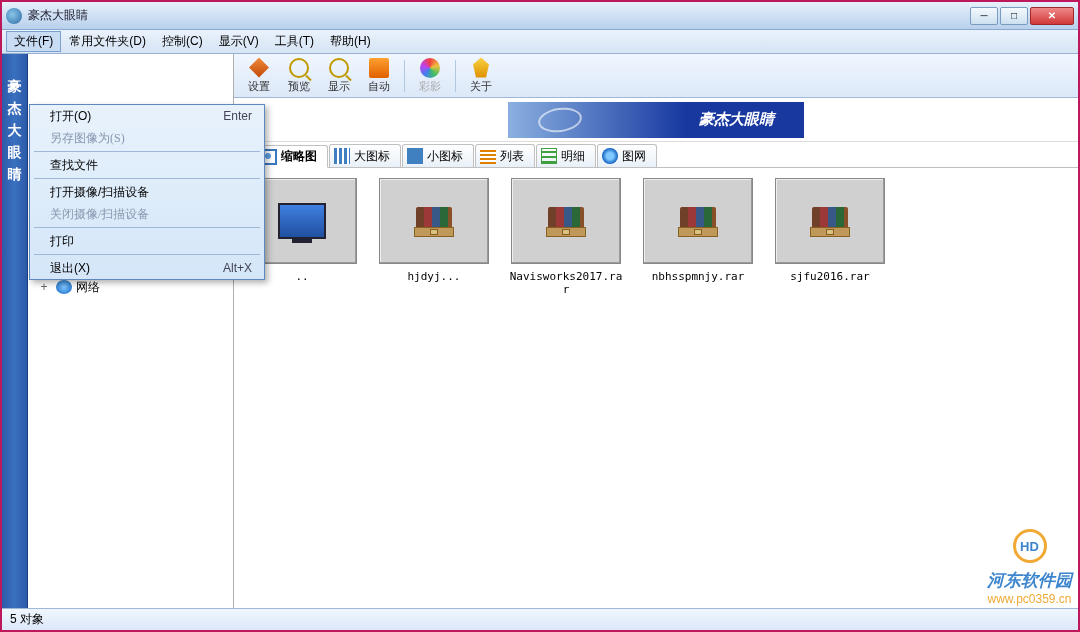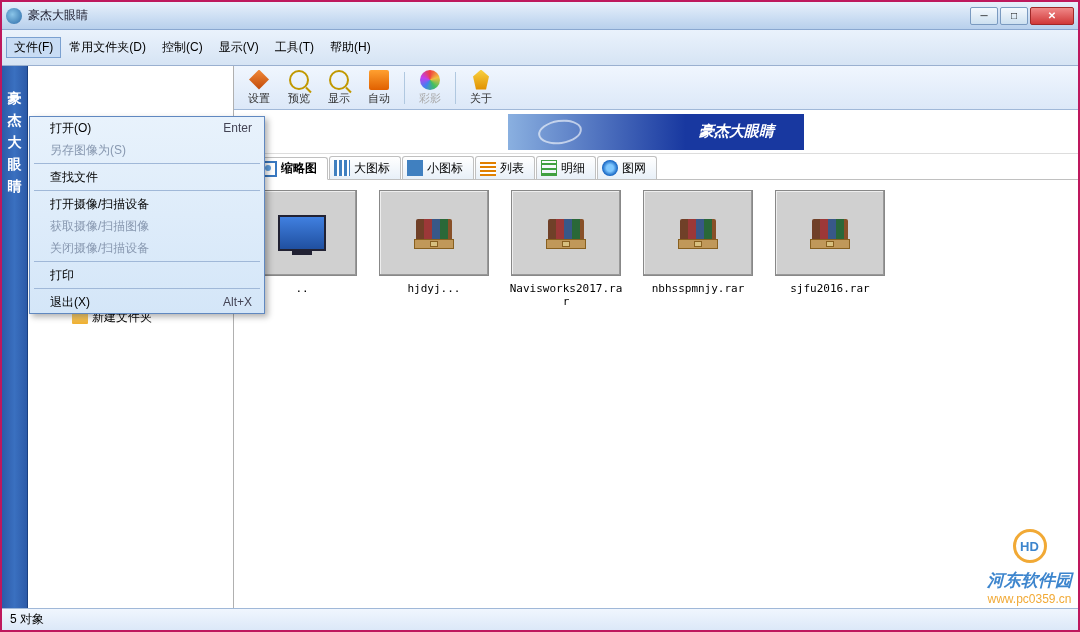--- a/index.html
+++ b/index.html
@@ -10,42 +10,42 @@
 .title-bar { height: 28px; background: linear-gradient(to bottom, #e8f0fb 0%, #cfe0f4 50%, #b8d0ec 100%); display: flex; align-items: center; padding: 0 4px; border-bottom: 1px solid #8aa8d0; }
 .title-bar .app-icon { width: 16px; height: 16px; margin-right: 6px; background: radial-gradient(circle at 40% 40%, #8ac5e8, #2a6aa8); border-radius: 50%; }
 .title-bar .title { flex: 1; color: #223; font-size: 12px; }
 .win-btns { display: flex; gap: 2px; }
 .win-btn { width: 28px; height: 18px; background: linear-gradient(to bottom,#f4f8fd,#cde0f0); border: 1px solid #7a9ac0; border-radius: 2px; display: flex; align-items: center; justify-content: center; font-size: 10px; cursor: pointer; }
 .win-btn.close { background: linear-gradient(to bottom,#f08888,#d03838); color: #fff; border-color: #a02828; width: 44px; }
 .win-btn.close::before { content:"✕"; font-weight:bold; }
 .win-btn.min::before { content:"─"; }
 .win-btn.max::before { content:"□"; }
 
-.menu-bar { height: 36px; background: linear-gradient(to bottom,#eaf2fc,#d6e4f4); border-bottom: 1px solid #9ab0d0; display: flex; align-items: center; padding: 0 4px; }
+.menu-bar { height: 24px; background: linear-gradient(to bottom,#eaf2fc,#d6e4f4); border-bottom: 1px solid #9ab0d0; display: flex; align-items: center; padding: 0 4px; }
 .menu-item { padding: 2px 8px; cursor: pointer; }
 .menu-item.active { background:#c8dcf4; border: 1px solid #7aa0d0; padding: 1px 7px; }
 
 .body-area { flex: 1; display: flex; position: relative; background: #fff; overflow: hidden; }
 
 .sidebar-tab { width: 26px; background: linear-gradient(to right,#2c5aa8 0%, #3a70c0 50%, #2c5aa8 100%); color: #fff; display: flex; flex-direction: column; align-items: center; padding-top: 22px; font-size: 14px; font-weight: bold; border-right: 1px solid #1a4080; }
 .sidebar-tab span { margin: 2px 0; }
 
 .left-pane { width: 206px; background: #fff; border-right: 1px solid #b0b0b0; position: relative; padding-top: 4px; }
 
 .tree { padding-left: 8px; font-size: 12px; }
 .tree-row { display: flex; align-items: center; height: 18px; gap: 4px; cursor: pointer; }
 .tree-indent { display: inline-block; width: 16px; text-align: center; color: #666; }
 .tree-icon { width: 16px; height: 14px; display: inline-block; }
 .icon-lib { background: linear-gradient(#6aa0e0,#2060b0); border-radius: 2px; }
 .icon-net { background: radial-gradient(circle,#80c8ff,#1060c0); border-radius: 50%; }
 .icon-folder { background: linear-gradient(#ffe090,#f0b030); border-radius: 1px; }
 
 .file-menu { position: absolute; left: 27px; top: 50px; width: 236px; background: linear-gradient(to bottom,#e8f2fc,#d4e6f8); border: 1px solid #6088c0; box-shadow: 3px 3px 6px rgba(0,0,0,0.3); z-index: 100; font-size: 12px; }
 .fm-row { height: 22px; display: flex; align-items: center; padding: 0 12px 0 20px; cursor: pointer; position: relative; }
-.fm-row.disabled { color: #8898b0; cursor: default; }
+.fm-row.disabled { color: #8898b0; cursor: default; font-family: Liberation Serif, serif; }
 .fm-row .shortcut { margin-left: auto; color: #445; }
 .fm-sep { height: 1px; background: #a0b8d8; margin: 2px 4px; }
 
 .right-pane { flex: 1; display: flex; flex-direction: column; background: #fff; position: relative; }
 
 .toolbar { height: 44px; background: linear-gradient(to bottom,#f0f6fe,#dce8f8); border-bottom: 1px solid #a0b8d8; display: flex; align-items: center; padding: 2px 6px; gap: 2px; }
 .tool-btn { width: 38px; height: 40px; display: flex; flex-direction: column; align-items: center; justify-content: center; cursor: pointer; border: 1px solid transparent; border-radius: 2px; }
 .tool-btn .ticon { width: 20px; height: 20px; margin-bottom: 1px; }
 .tool-btn .tlabel { font-size: 11px; color: #333; }
 .tool-btn.disabled .tlabel { color: #aaa; }
@@ -132,25 +132,20 @@
         <div class="tree-row">
           <span class="tree-indent">+</span>
           <span class="tree-icon icon-lib"></span>
           <span>库</span>
         </div>
         <div class="tree-row">
           <span class="tree-indent">+</span>
           <span class="tree-icon icon-net"></span>
           <span>网络</span>
         </div>
-        <div class="tree-row" style="padding-left:16px;">
-          <span class="tree-indent"></span>
-          <span class="tree-icon icon-folder"></span>
-          <span>新建文件夹</span>
-        </div>
       </div>
     </div>
 
     <div class="right-pane">
 
       <div class="toolbar">
         <div class="tool-btn">
           <div class="ticon ic-settings"></div>
           <div class="tlabel">设置</div>
         </div>
@@ -272,23 +267,20 @@
         </div>
       <div class="fm-sep"></div>
       <div class="fm-row">
           <span>查找文件</span>
         </div>
       <div class="fm-sep"></div>
       <div class="fm-row">
           <span>打开摄像/扫描设备</span>
         </div>
       <div class="fm-row disabled">
-          <span>获取摄像/扫描图像</span>
-        </div>
-      <div class="fm-row disabled">
           <span>关闭摄像/扫描设备</span>
         </div>
       <div class="fm-sep"></div>
       <div class="fm-row">
           <span>打印</span>
         </div>
       <div class="fm-sep"></div>
       <div class="fm-row">
           <span>退出(X)</span>
           <span class="shortcut">Alt+X</span>

